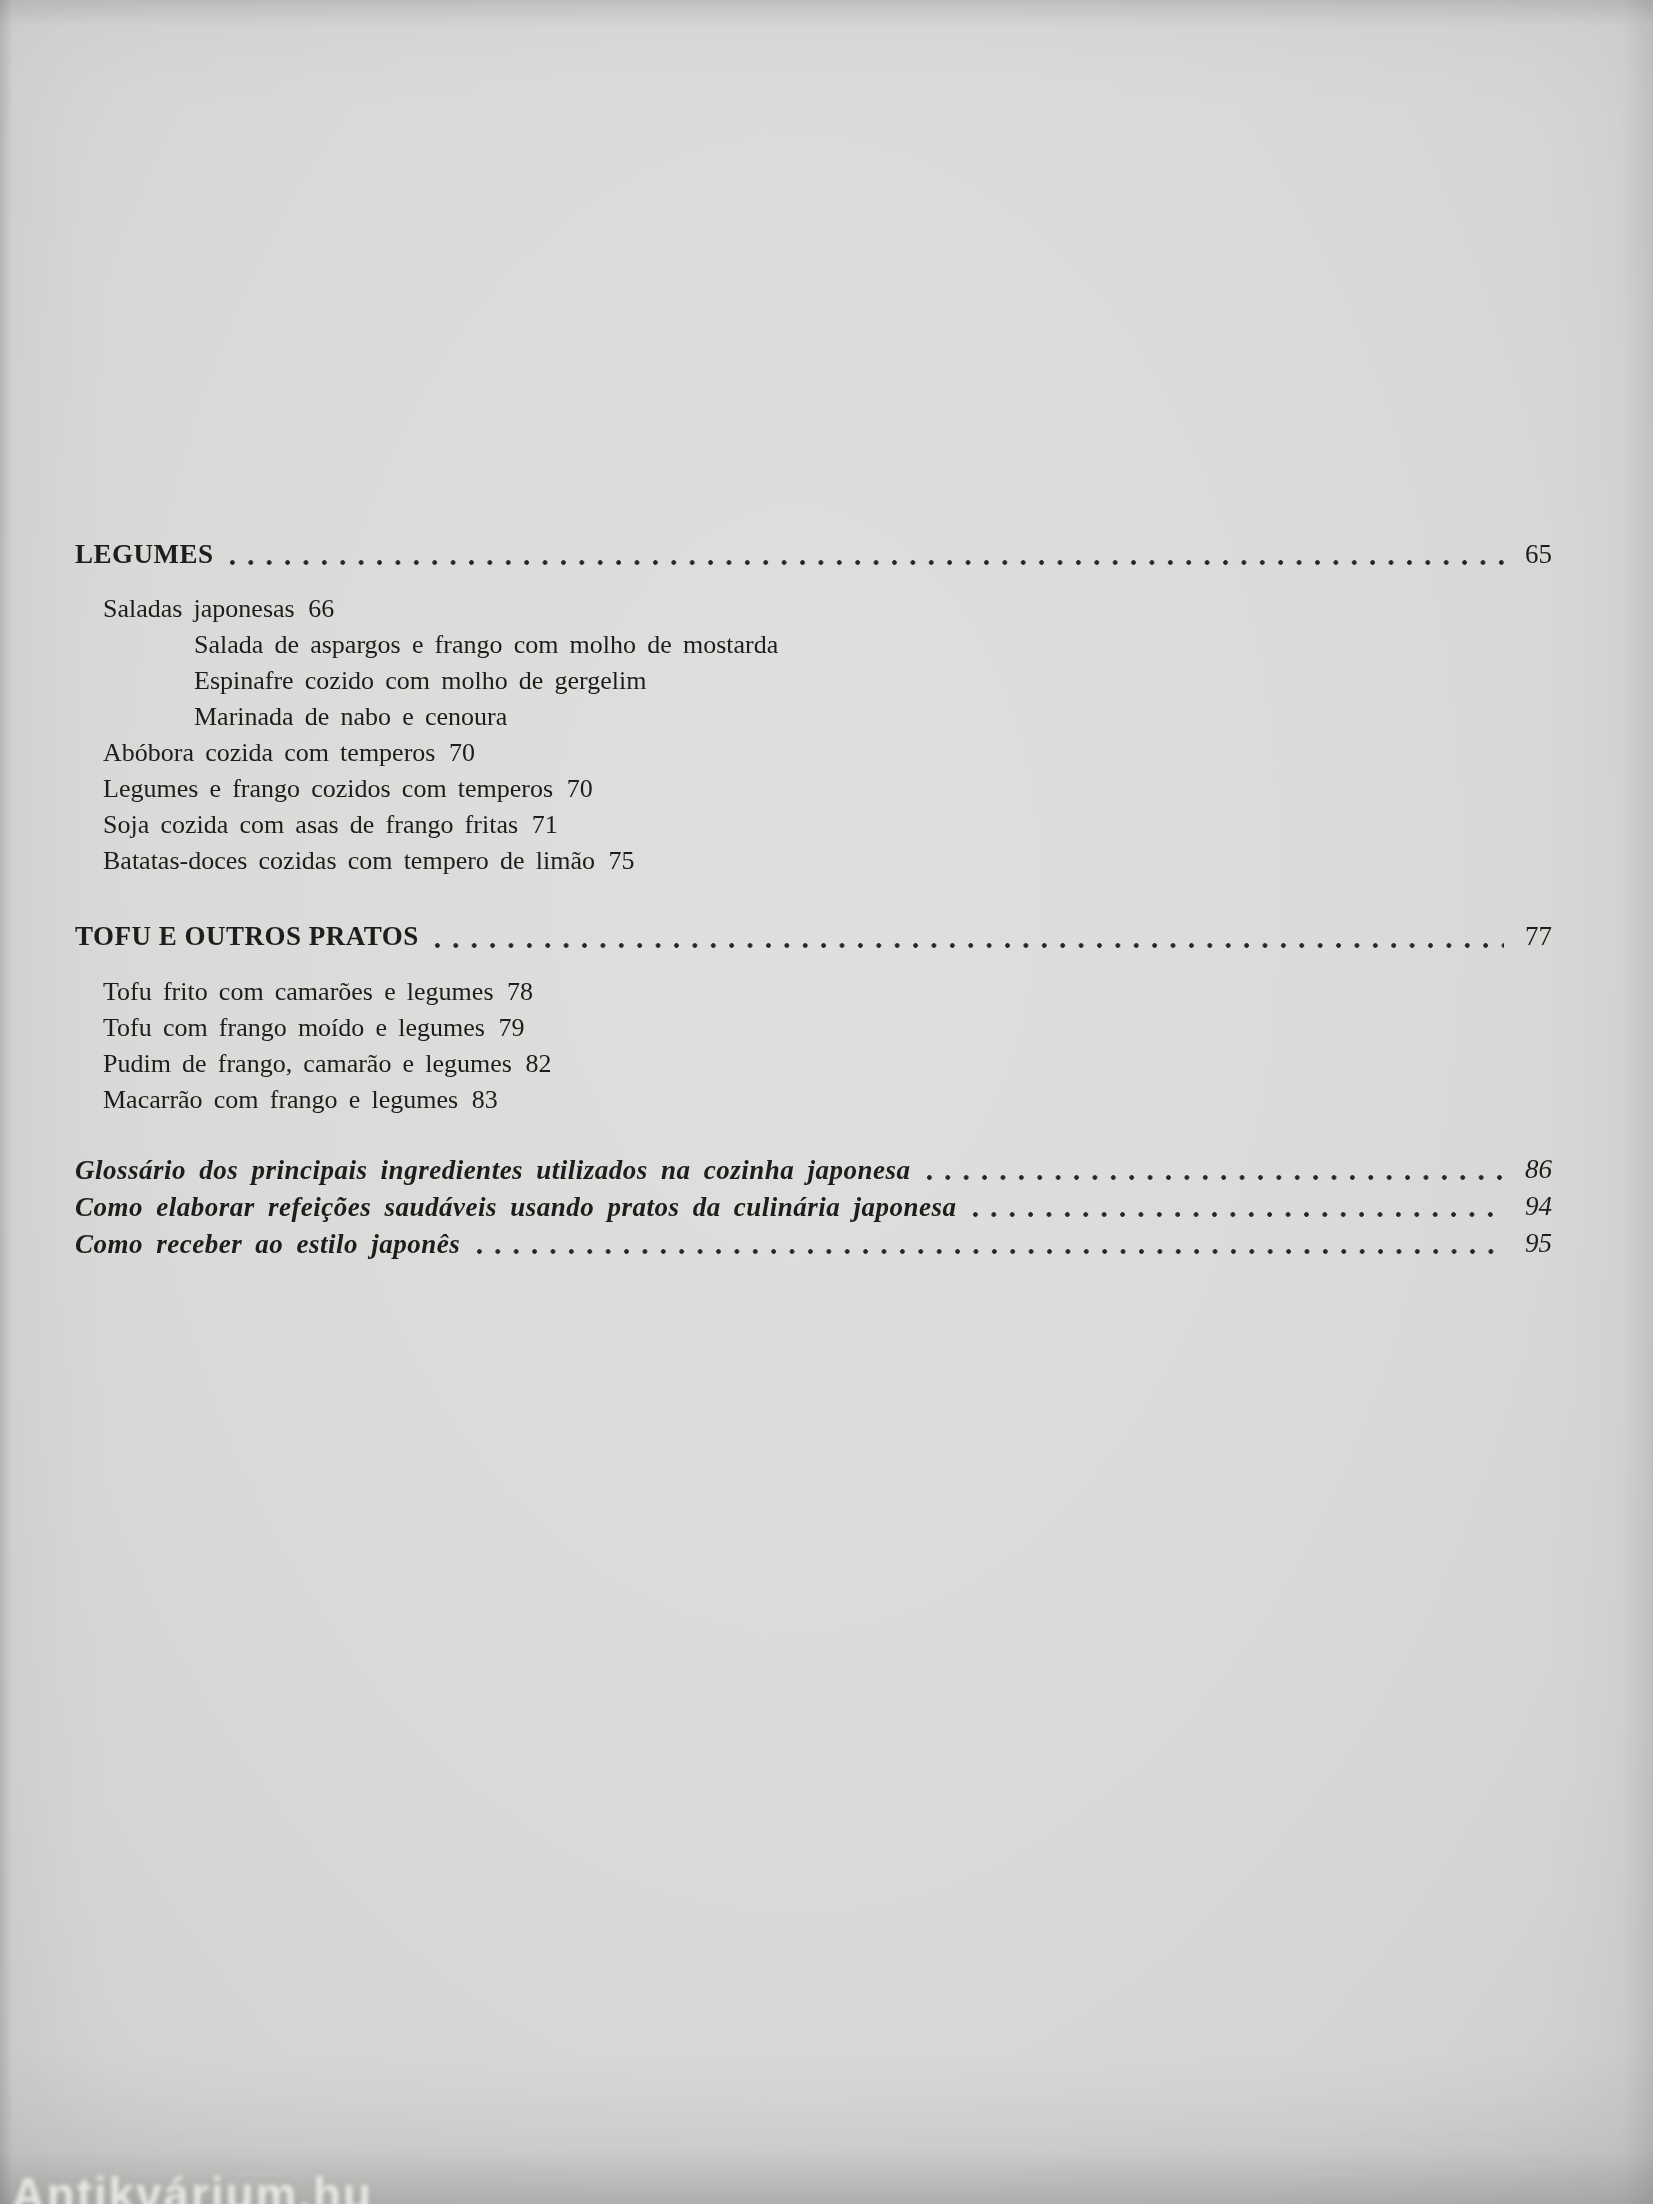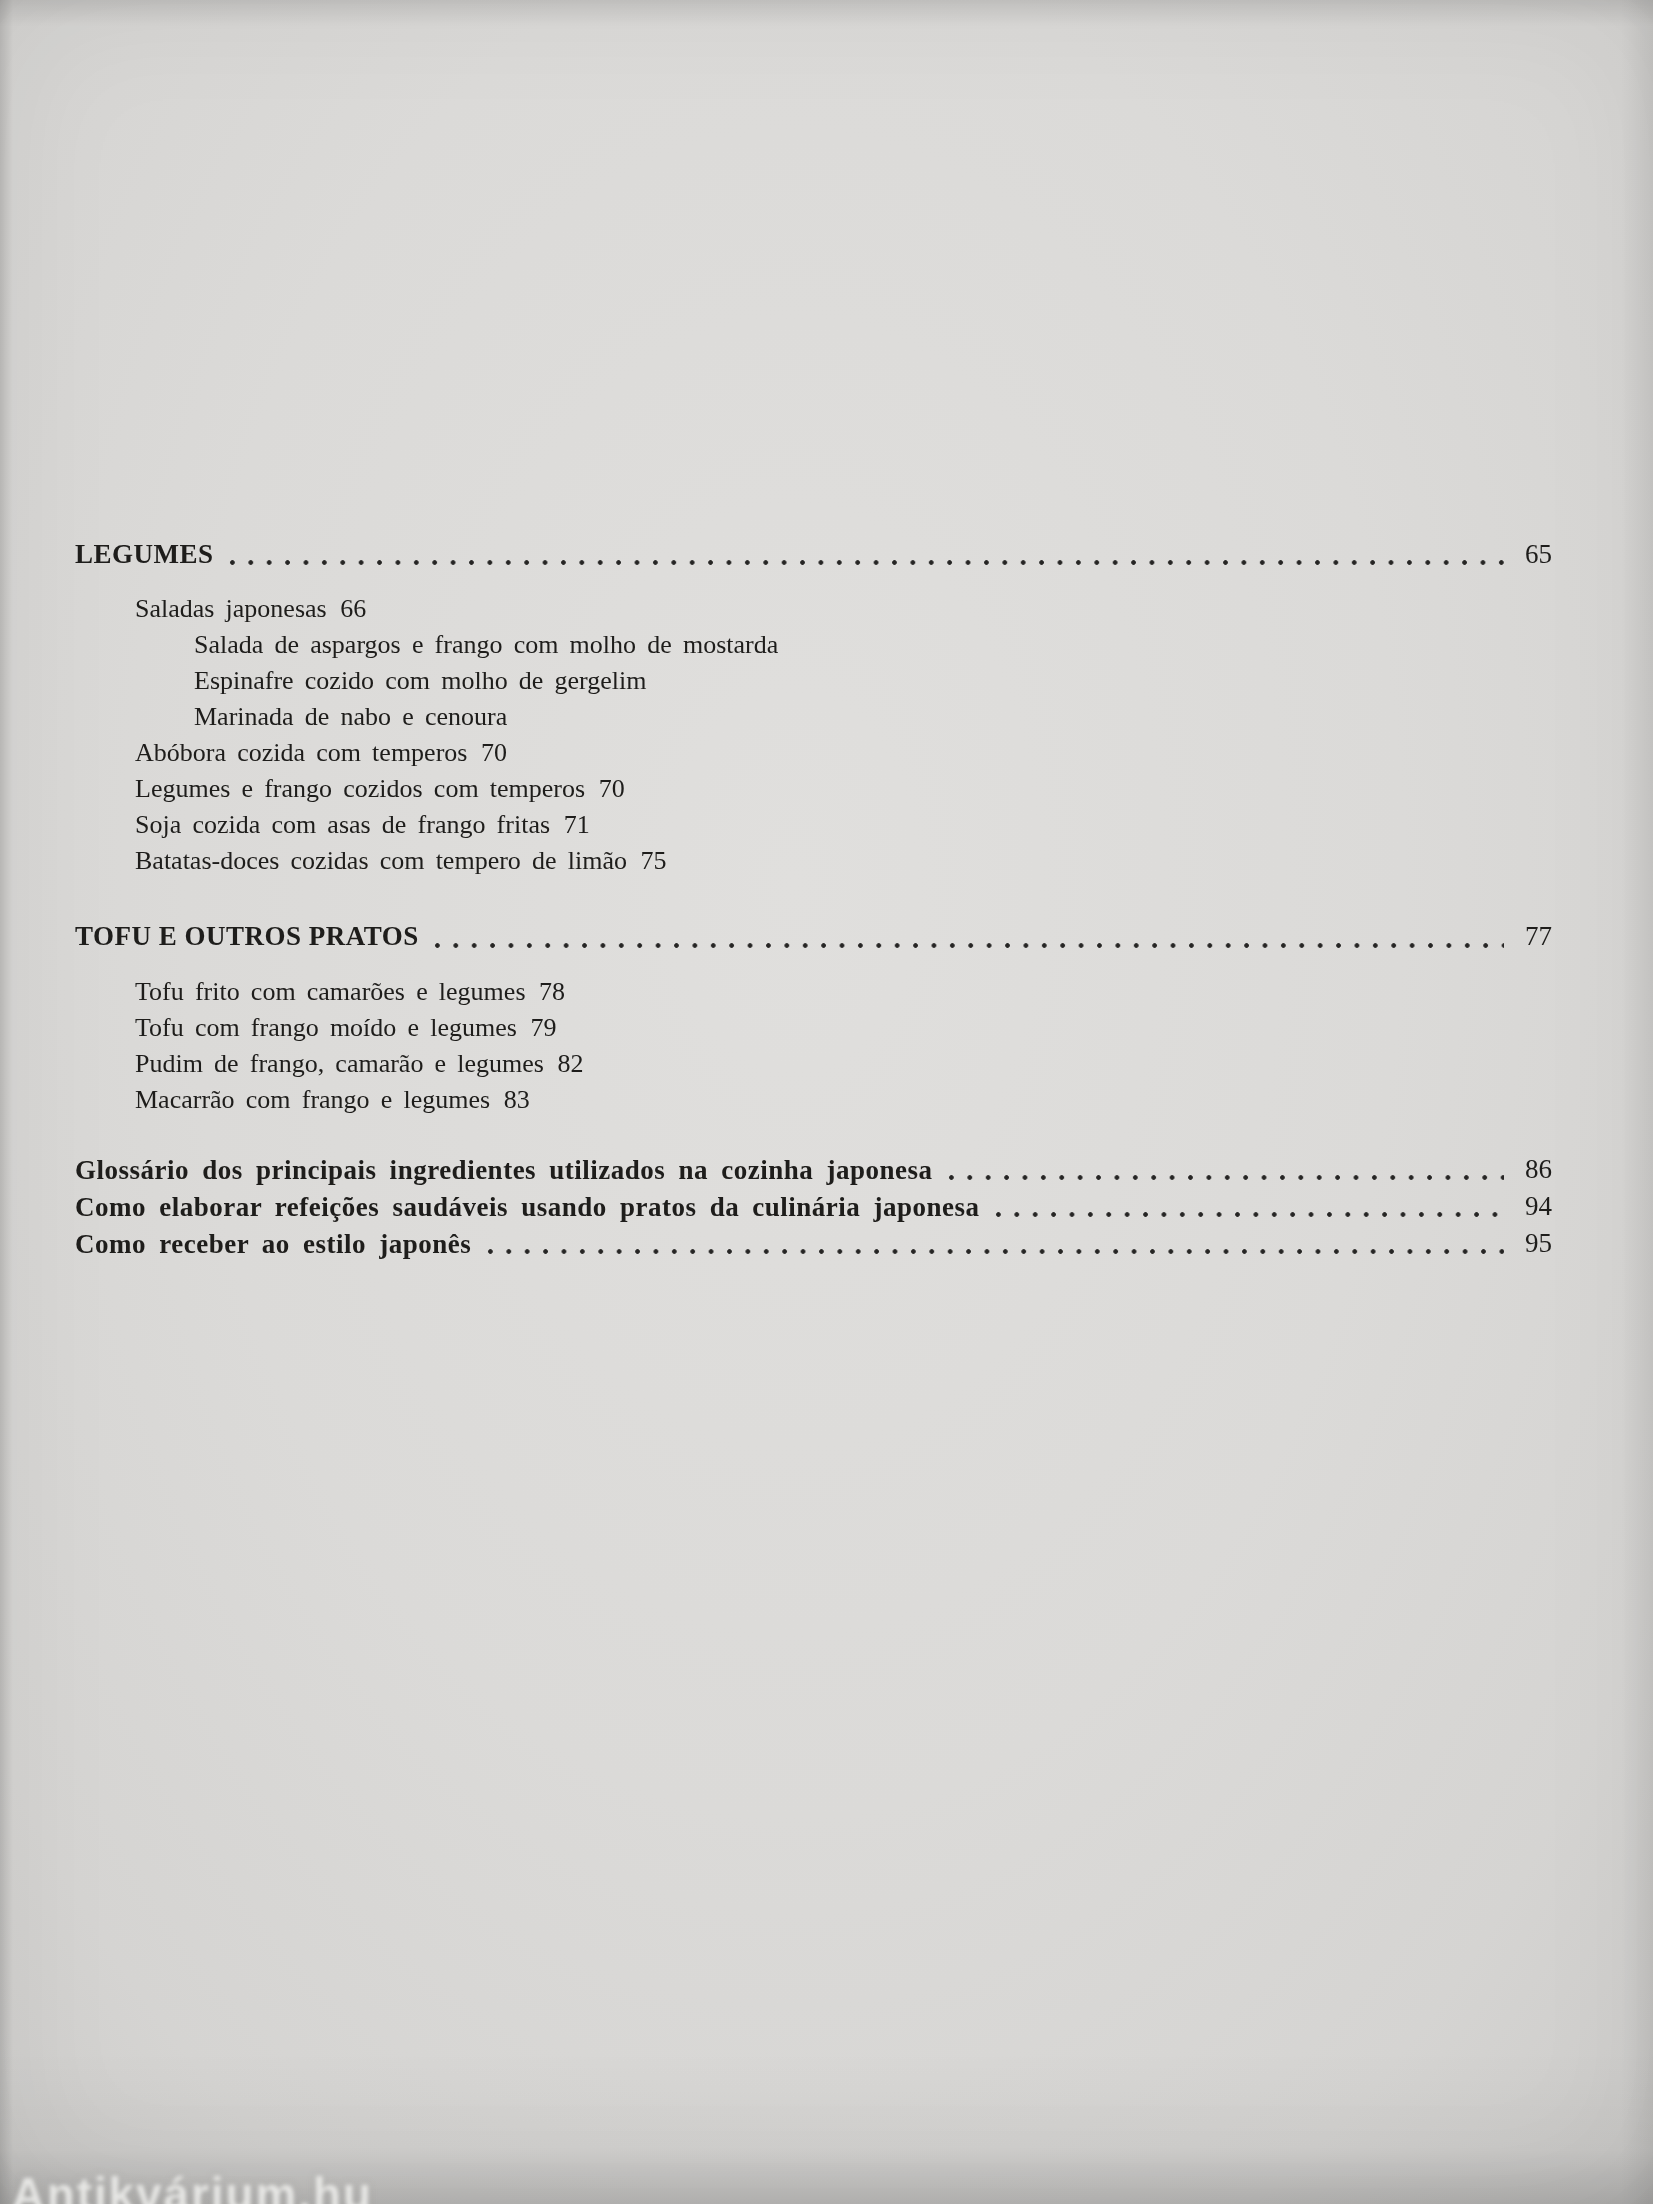--- a/index.html
+++ b/index.html
@@ -53,26 +53,26 @@
     line-height: 37px;
     white-space: nowrap;
   }
   .items { margin-top: 18.4px; }
   .item {
     font-size: 26px;
     line-height: 36px;
     word-spacing: 0.18em;
     white-space: nowrap;
   }
-  .item.level-1 { margin-left: 60px; }
+  .item.level-1 { margin-left: 28px; }
   .item.level-2 { margin-left: 119px; }
   .item-page { margin-left: 13.6px; }
   .toc-section + .toc-section { margin-top: 39px; }
   .bottom-entries { margin-top: 33px; }
-  .entry-row { line-height: 36px; }
+  .entry-row { line-height: 36px; font-style: italic; }
   .watermark {
     position: absolute;
     left: 11.6px; bottom: -15.5px;
     font-family: "Liberation Sans", "DejaVu Sans", sans-serif;
     font-weight: 700;
     font-size: 46px;
     letter-spacing: 1.9px;
     color: rgba(243,243,241,0.85);
     filter: blur(2.1px);
     text-shadow: 0 0 6.8px rgba(150,150,148,0.5);

